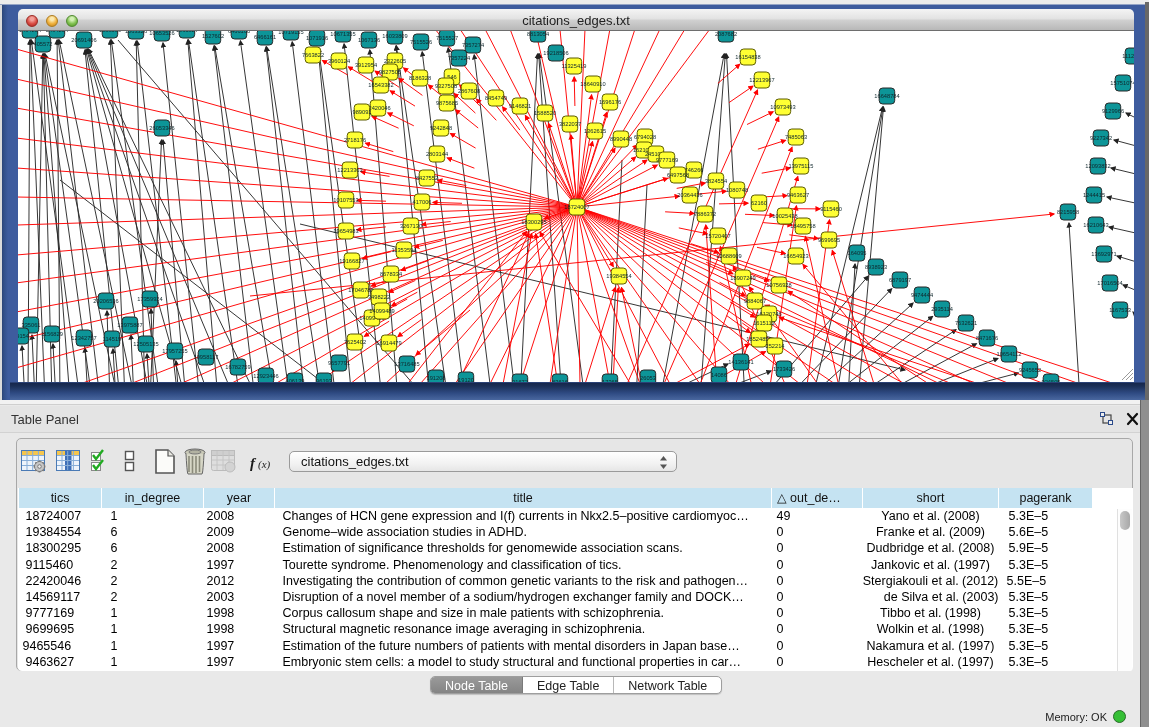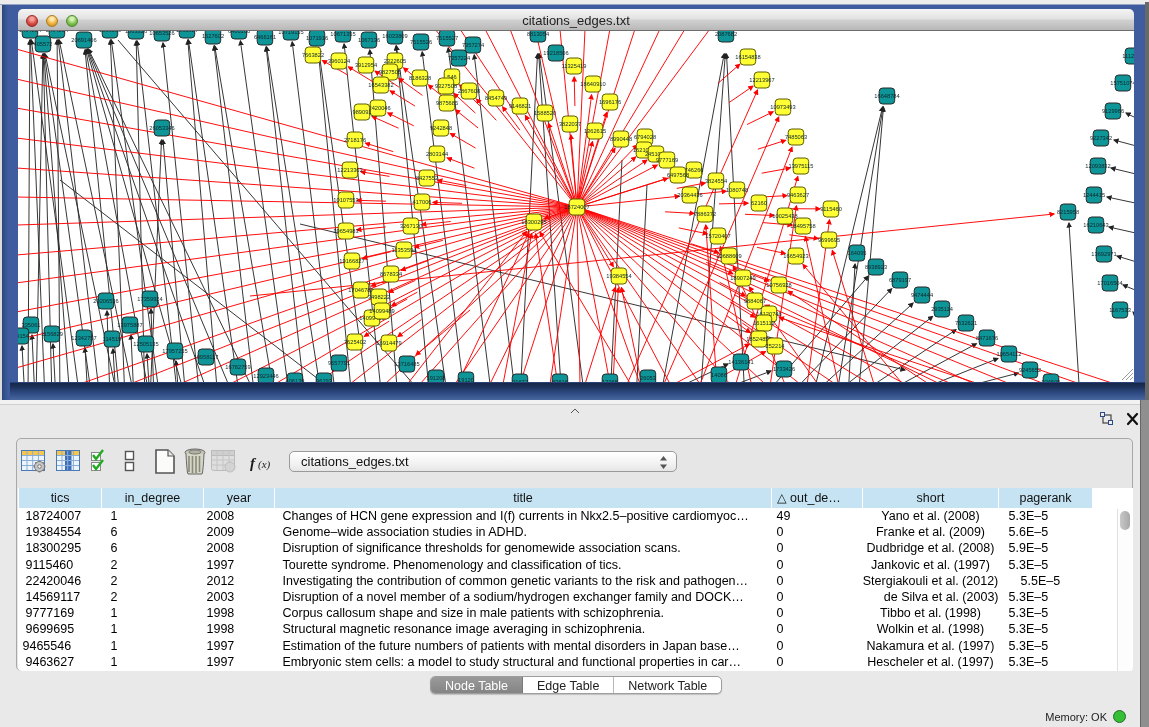--- a/index.html
+++ b/index.html
@@ -628,20 +628,23 @@
 </svg>
         </div>
     </div>
   </div>
 
   <div id="panel">
     <div id="divider"></div>
     <div id="grip"><svg width="14" height="5">
           <path d="M3,4 L7,0 L11,4" fill="none" stroke="#555" stroke-width="1"></path>
         </svg></div>
+    <div id="phead">
+        <div class="t">Table Panel</div>
+      </div>
     <div id="rightstrip-bot"></div>
     <div id="picons">
       <svg width="44" height="14">
         <rect x="3" y="3" width="8" height="8" fill="none" stroke="#444" stroke-width="1.2"></rect>
         <rect x="0.5" y="0.5" width="4" height="4" fill="#eee" stroke="#2a4a8a" stroke-width="1"></rect>
         <rect x="8.5" y="8.5" width="4" height="4" fill="#eee" stroke="#2a4a8a" stroke-width="1"></rect>
         <path d="M28,2 L37,12 M37,2 L28,12" stroke="#111" stroke-width="2.2" stroke-linecap="round"></path>
       </svg>
     </div>
 
@@ -746,42 +749,42 @@
                 <td style="padding-left:3px">2009</td>
                 <td style="padding-left:8px">Genome–wide association studies in ADHD.</td>
                 <td style="padding-left:5px">0</td>
                 <td style="text-align:center;padding-left:0">Franke et al. (2009)</td>
                 <td style="padding-left:10px">5.6E–5</td>
               </tr>
 <tr>
                 <td style="padding-left:7px">18300295</td>
                 <td style="padding-left:9px">6</td>
                 <td style="padding-left:3px">2008</td>
-                <td style="padding-left:8px">Disruption of significance thresholds for genomewide association scans.</td>
+                <td style="padding-left:8px">Estimation of significance thresholds for genomewide association scans.</td>
                 <td style="padding-left:5px">0</td>
                 <td style="text-align:center;padding-left:0">Dudbridge et al. (2008)</td>
                 <td style="padding-left:10px">5.9E–5</td>
               </tr>
 <tr>
                 <td style="padding-left:7px">9115460</td>
                 <td style="padding-left:9px">2</td>
                 <td style="padding-left:3px">1997</td>
                 <td style="padding-left:8px">Tourette syndrome. Phenomenology and classification of tics.</td>
                 <td style="padding-left:5px">0</td>
                 <td style="text-align:center;padding-left:0">Jankovic et al. (1997)</td>
                 <td style="padding-left:10px">5.3E–5</td>
               </tr>
 <tr>
                 <td style="padding-left:7px">22420046</td>
                 <td style="padding-left:9px">2</td>
                 <td style="padding-left:3px">2012</td>
                 <td style="padding-left:8px">Investigating the contribution of common genetic variants to the risk and pathogen…</td>
                 <td style="padding-left:5px">0</td>
                 <td style="text-align:center;padding-left:0">Stergiakouli et al. (2012)</td>
-                <td style="padding-left:22px">5.5E–5</td>
+                <td style="padding-left:8px">5.5E–5</td>
               </tr>
 <tr>
                 <td style="padding-left:7px">14569117</td>
                 <td style="padding-left:9px">2</td>
                 <td style="padding-left:3px">2003</td>
                 <td style="padding-left:8px">Disruption of a novel member of a sodium/hydrogen exchanger family and DOCK…</td>
                 <td style="padding-left:5px">0</td>
                 <td style="text-align:right;padding-left:0">de Silva et al. (2003)</td>
                 <td style="padding-left:10px">5.3E–5</td>
               </tr>

